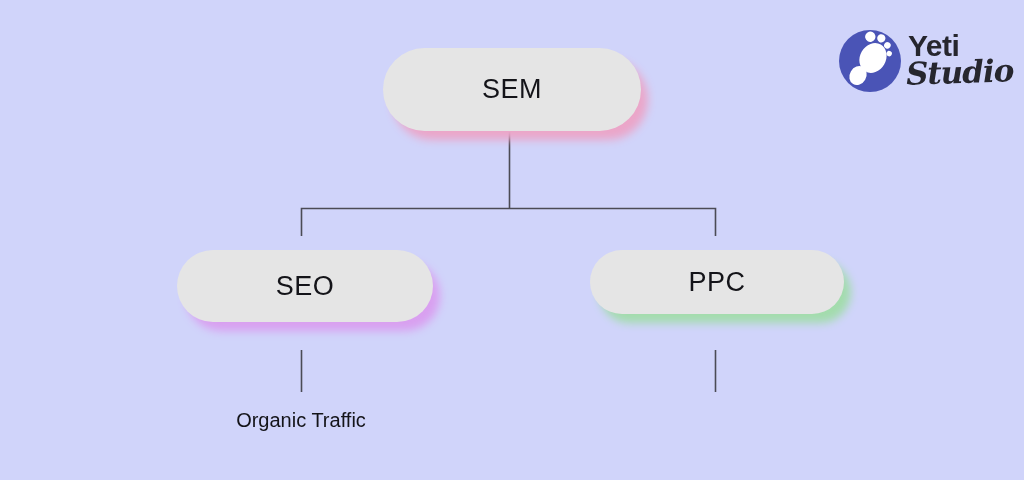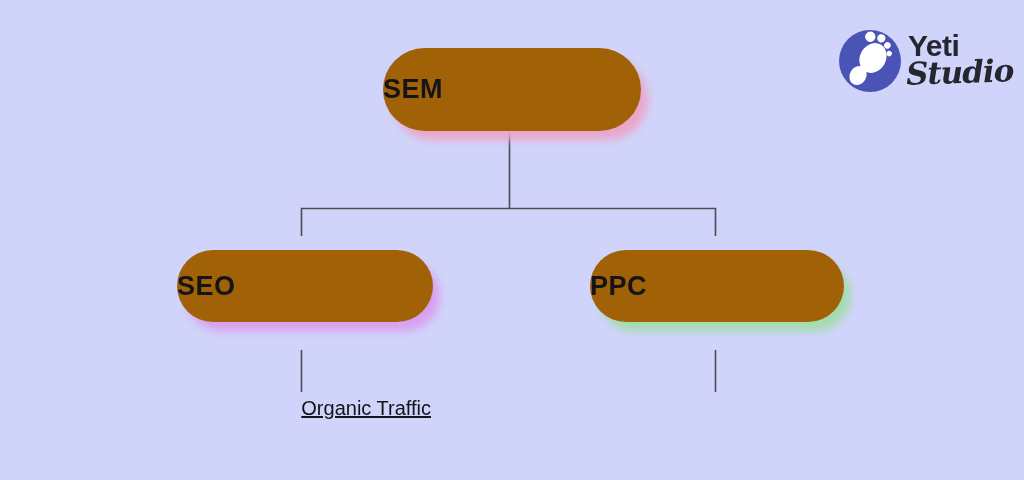--- a/index.html
+++ b/index.html
@@ -24,45 +24,44 @@
     pointer-events: none;
   }
   .connector path {
     stroke: var(--line-color, #4b4b55);
     stroke-width: 1.6;
     fill: none;
   }
   
   .node {
     position: absolute;
-    background: #a16207;
+    background: #e5e5e5;
     border-radius: 45px;
     display: flex;
     align-items: center;
-    justify-content: flex-start;
-    font-weight: 700;
+    justify-content: center;
+    font-weight: 400;
     font-size: 27px;
     letter-spacing: 0.5px;
     color: var(--text-color, #141419);
     box-shadow: 8px 10px 9px -1px var(--shadow, #cccccc);
   }
   .node-sem { left: 383px; top: 48px;  width: 258px; height: 83px; }
   .node-seo { left: 177px; top: 250px; width: 256px; height: 72px; }
-  .node-ppc { left: 590px; top: 250px; width: 254px; height: 72px; }
+  .node-ppc { left: 590px; top: 250px; width: 254px; height: 64px; }
   
   .leaf-label {
     position: absolute;
-    top: 394px;
+    top: 406px;
     width: 260px;
-    text-align: right;
+    text-align: center;
     font-size: 20px;
     font-weight: 400;
     color: var(--text-color, #141419);
     line-height: 28px;
-    text-decoration: underline;
   }
   .leaf-organic { left: 171px; }
   .leaf-paid    { left: 586px; }
   
   .logo {
     position: absolute;
     left: 839px;
     top: 27px;
     display: flex;
     align-items: center;

